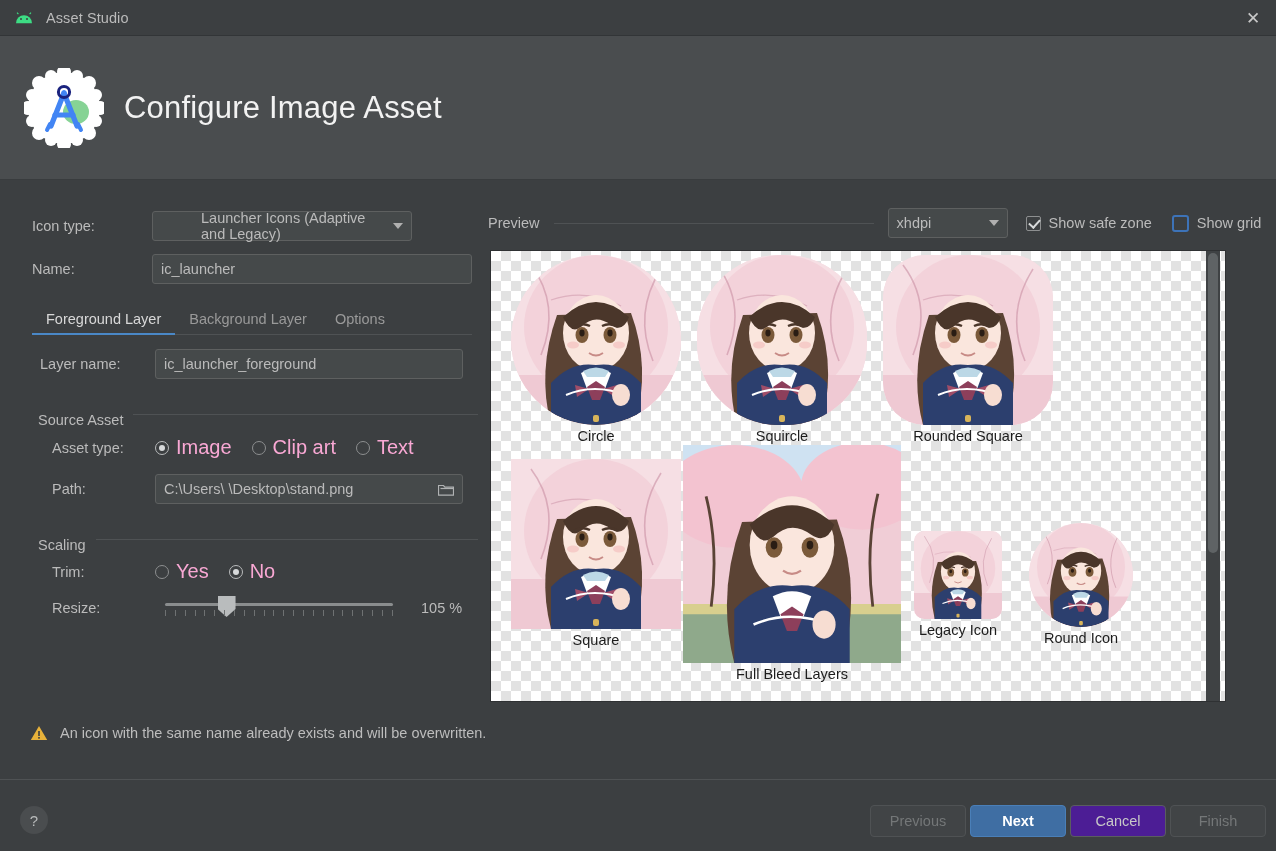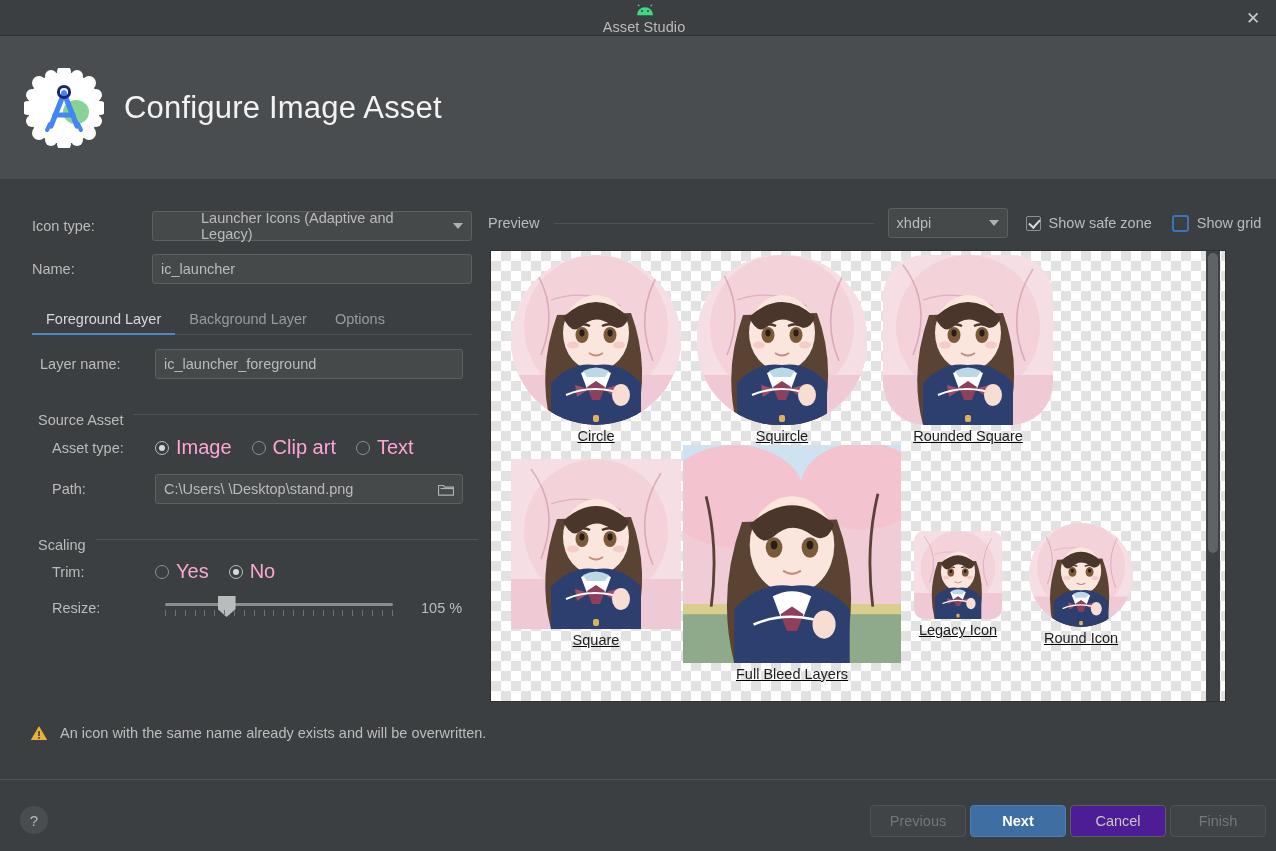--- a/index.html
+++ b/index.html
@@ -18,21 +18,20 @@
     background: #3c3f41;
   }
 
   
   .titlebar {
     position: absolute; left: 0; top: 0;
     width: 1276px; height: 36px;
     background: #3c3f41;
     display: flex; align-items: center;
     border-bottom: 1px solid #323537;
-    flex-direction: column;
   }
   .titlebar .tb-icon {
     margin-left: 14px; width: 20px; height: 20px;
     display: flex; align-items: center; justify-content: center;
   }
   .titlebar .tb-title {
     margin-left: 12px;
     font-size: 14.5px; color: #bbbbbb; letter-spacing: .1px;
   }
   .titlebar .tb-close {
@@ -204,21 +203,21 @@
     overflow: hidden;
     background-color: #ffffff;
     background-image:
       linear-gradient(45deg, #e2e2e2 25%, transparent 25%, transparent 75%, #e2e2e2 75%),
       linear-gradient(45deg, #e2e2e2 25%, transparent 25%, transparent 75%, #e2e2e2 75%);
     background-size: 20px 20px;
     background-position: 0 0, 10px 10px;
     border: 1px solid #2f3133;
   }
   .thumbs { position: absolute; left: 0; top: 0; width: 714px; }
-  .thumb-item { position: absolute; text-decoration: underline; }
+  .thumb-item { position: absolute; }
   .thumb-art {
     position: relative; overflow: hidden;
     background: #f3dde2;
   }
   .thumb-cap {
     text-align: center; font-size: 14.5px; color: #1d1d1d;
     margin-top: 3px; white-space: nowrap;
   }
 
   
@@ -333,21 +332,21 @@
     </span>
     <span class="h-title">Configure Image Asset</span>
   </div>
 
   <div class="body">
 
     <div class="form">
 
       <div class="row" style="left:32px; top:30px;">
         <span class="lbl" style="width:120px;">Icon type:</span>
-        <span class="field combo" style="width:320px;padding-left:48px;">
+        <span class="field combo" style="width:260px;padding-left:48px;">
           <span>Launcher Icons (Adaptive and Legacy)</span>
           <span class="caret"></span>
         </span>
       </div>
 
       <div class="row" style="left:32px; top:73px;">
         <span class="lbl" style="width:120px;">Name:</span>
         <span class="field" style="width:320px;">
           <span>ic_launcher</span>
         </span>

